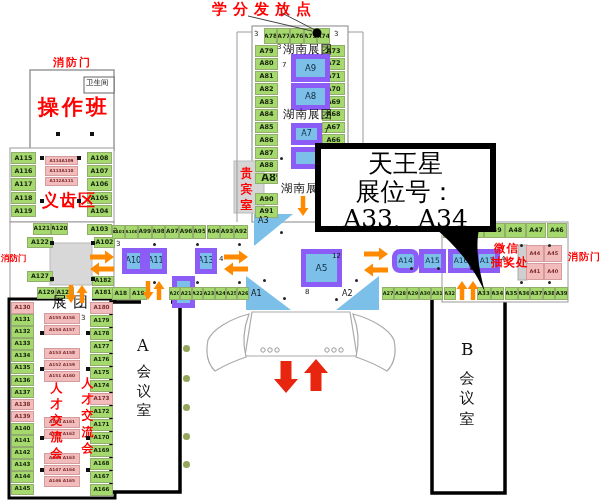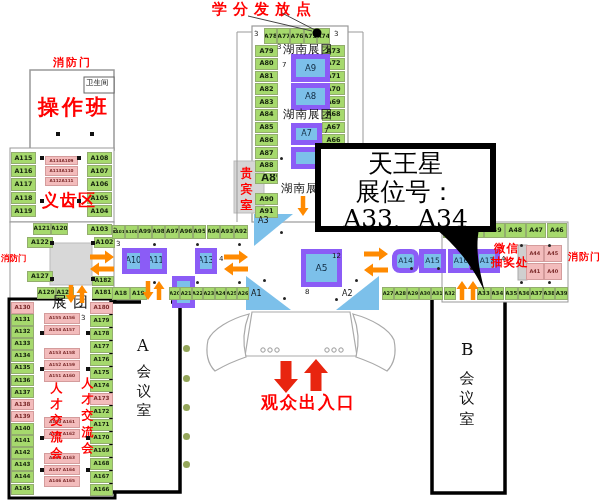--- a/index.html
+++ b/index.html
@@ -247,21 +247,20 @@
     <div class="lbl red" style="left: 42px; top: 191px; font-size: 17px; letter-spacing: 1px;">义齿区</div>
     <div class="lbl red vert" style="left: 240px; top: 165px; font-size: 12px; width: 13px;">贵宾室</div>
     <div class="lbl blk serif" style="left: 283px; top: 43px; font-size: 11.5px; letter-spacing: 1px;">湖南展团</div>
     <div class="lbl blk serif" style="left: 283px; top: 108px; font-size: 11.5px; letter-spacing: 1px;">湖南展团</div>
     <div class="lbl blk serif" style="left: 281px; top: 182px; font-size: 11.5px; letter-spacing: 1px;">湖南展团</div>
     <div class="lbl blk serif" style="left: 52px; top: 294px; font-size: 15px; letter-spacing: 6px;">展团</div>
     <div class="lbl red vert" style="left: 50px; top: 380px; font-size: 12px; width: 13px;">人才交流会</div>
     <div class="lbl red vert" style="left: 81px; top: 375px; font-size: 12px; width: 13px;">人才交流会</div>
     <div class="lbl red" style="left: 494px; top: 242px; font-size: 11.5px; letter-spacing: 1px;">微信</div>
     <div class="lbl red" style="left: 491px; top: 256px; font-size: 11.5px; letter-spacing: 1px;">抽奖处</div>
-    <div class="lbl red" style="left: 261px; top: 393px; font-size: 17px; letter-spacing: 2px;">观众出入口</div>
     <div class="lbl blk serif" style="left: 137px; top: 337px; font-size: 16px;">A</div>
     <div class="lbl blk serif vert" style="left: 136px; top: 362px; font-size: 14.5px; width: 16px;">会议室</div>
     <div class="lbl blk serif" style="left: 461px; top: 340px; font-size: 17px;">B</div>
     <div class="lbl blk serif vert" style="left: 459px; top: 368px; font-size: 15px; width: 16px;">会议室</div>
     <div class="lbl blk" style="left: 258px; top: 216px; font-size: 8px;">A3</div>
     <div class="lbl blk" style="left: 251px; top: 289px; font-size: 8px;">A1</div>
     <div class="lbl blk" style="left: 342px; top: 289px; font-size: 8px;">A2</div>
     <div class="lbl blk" style="left: 254px; top: 30px; font-size: 7px;">3</div>
     <div class="lbl blk" style="left: 334px; top: 30px; font-size: 7px;">3</div>
     <div class="lbl blk" style="left: 277px; top: 43px; font-size: 7px;">3</div>

